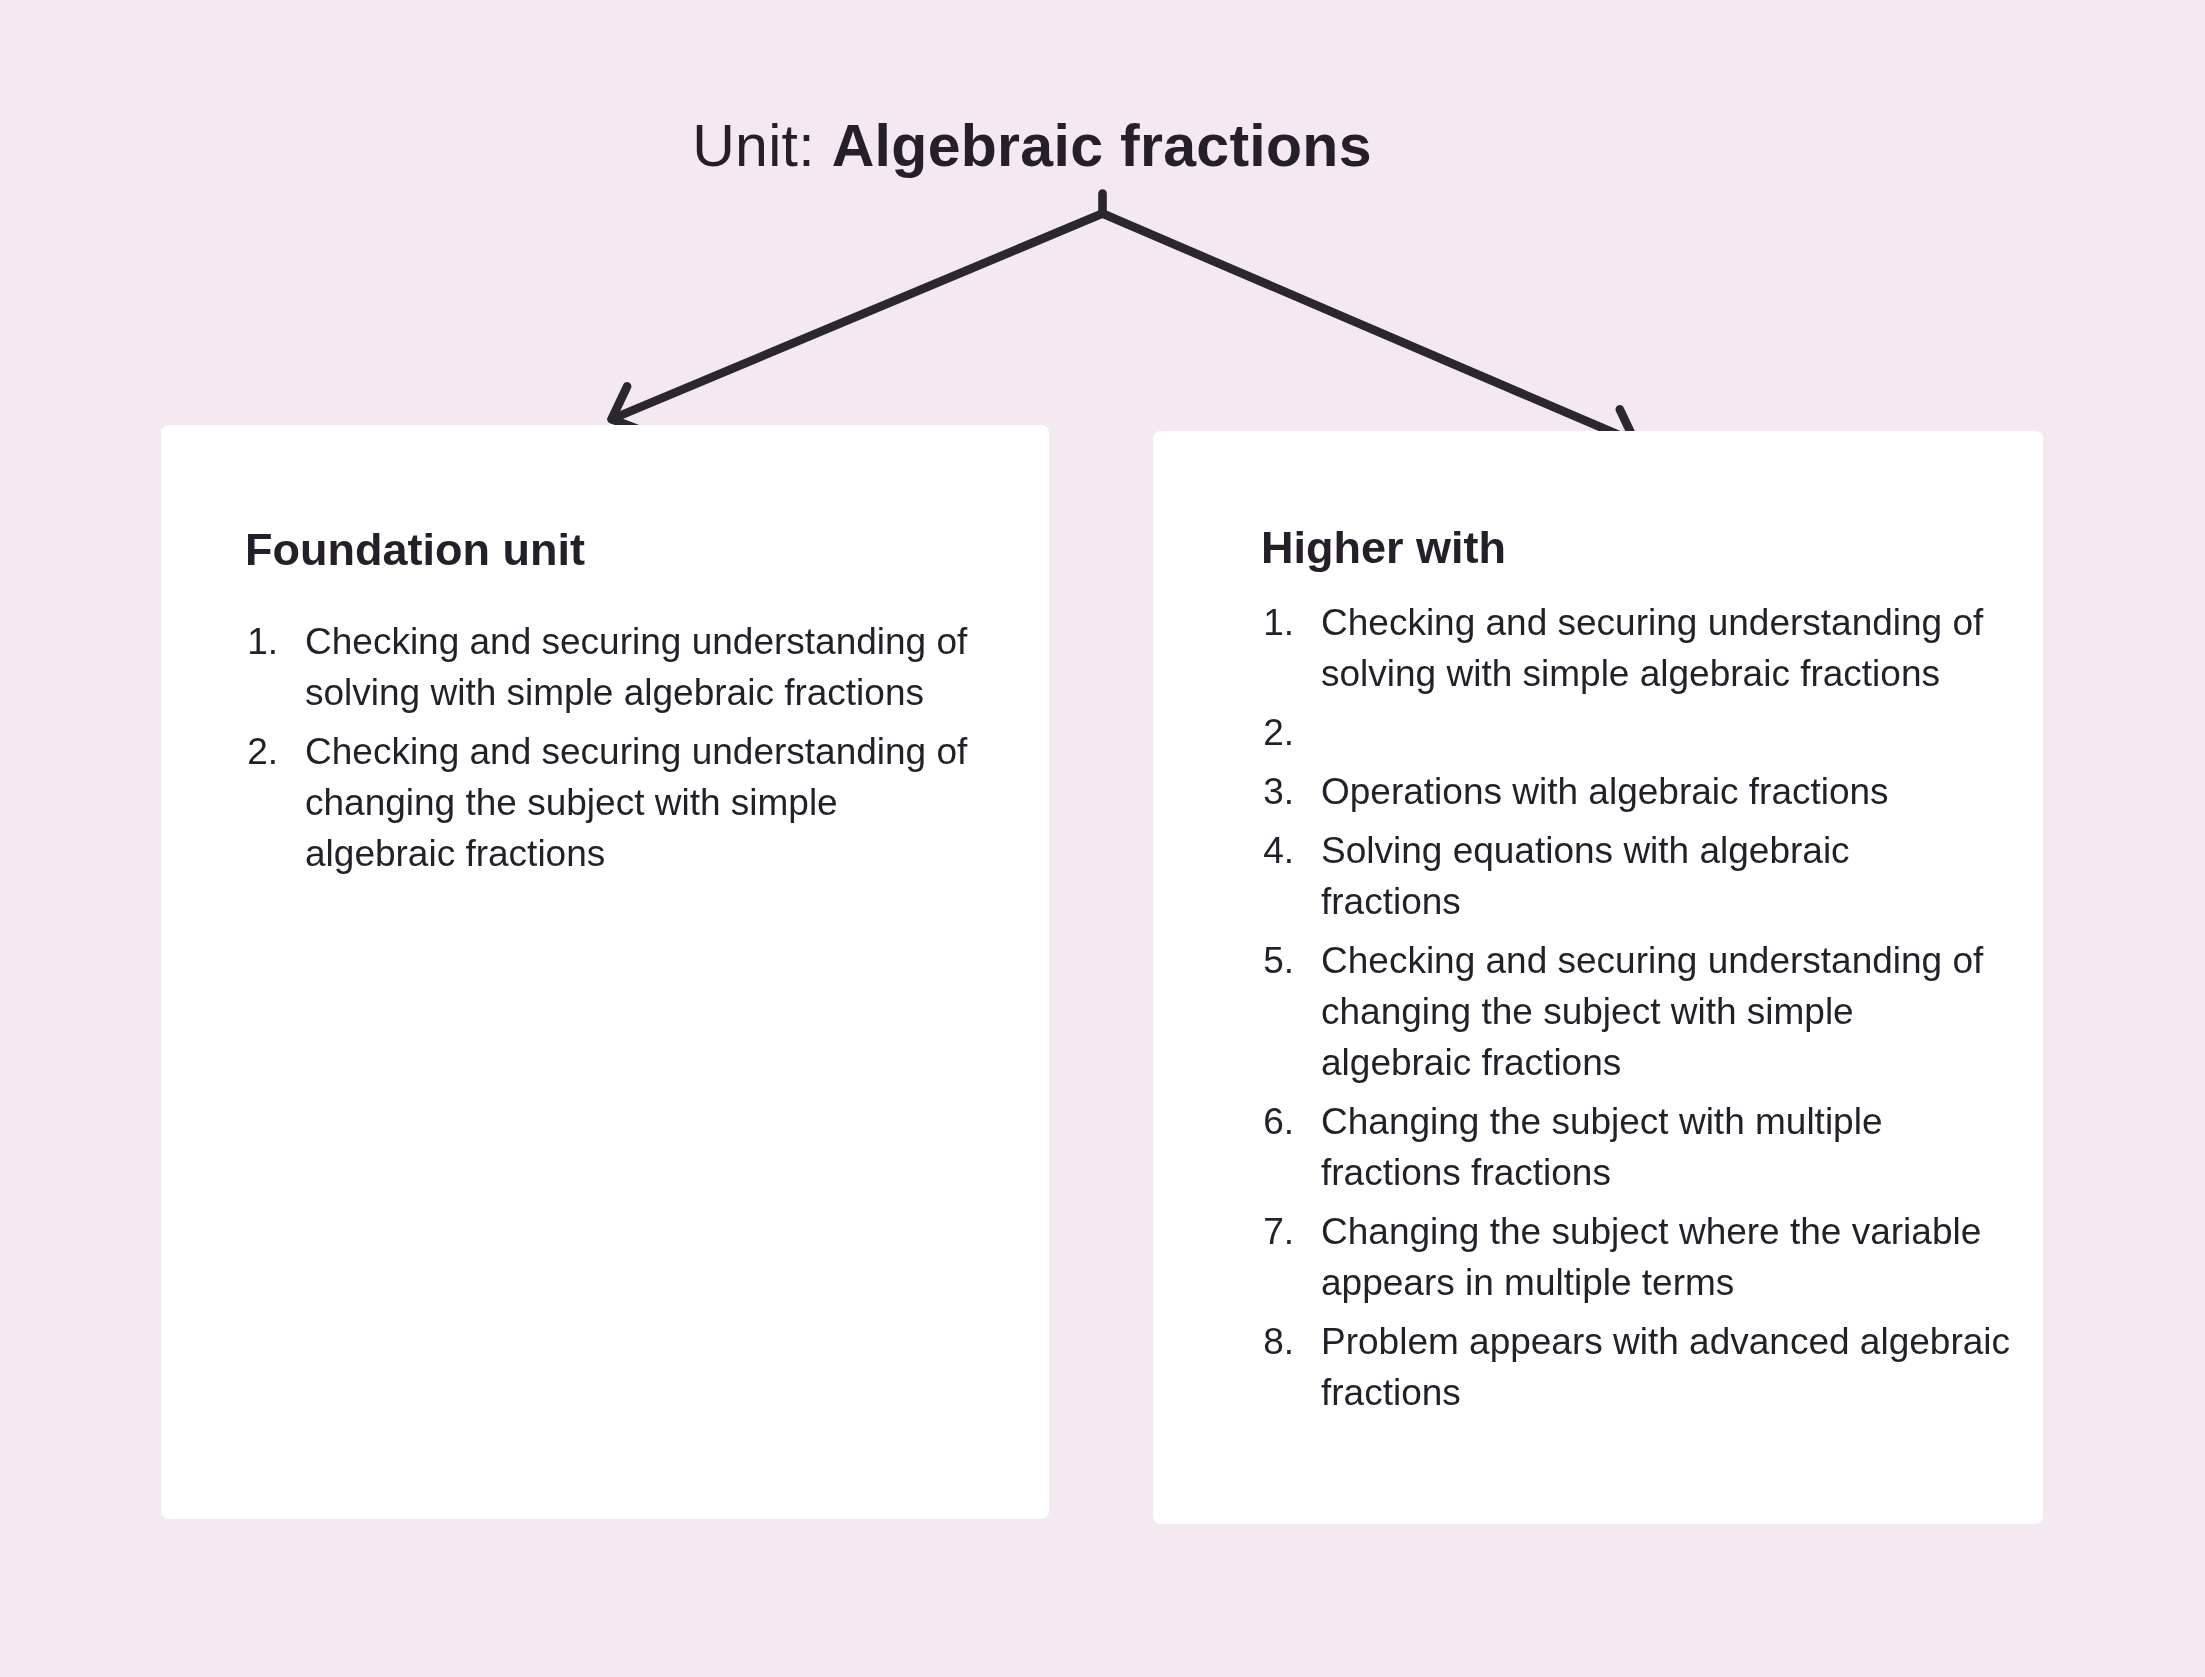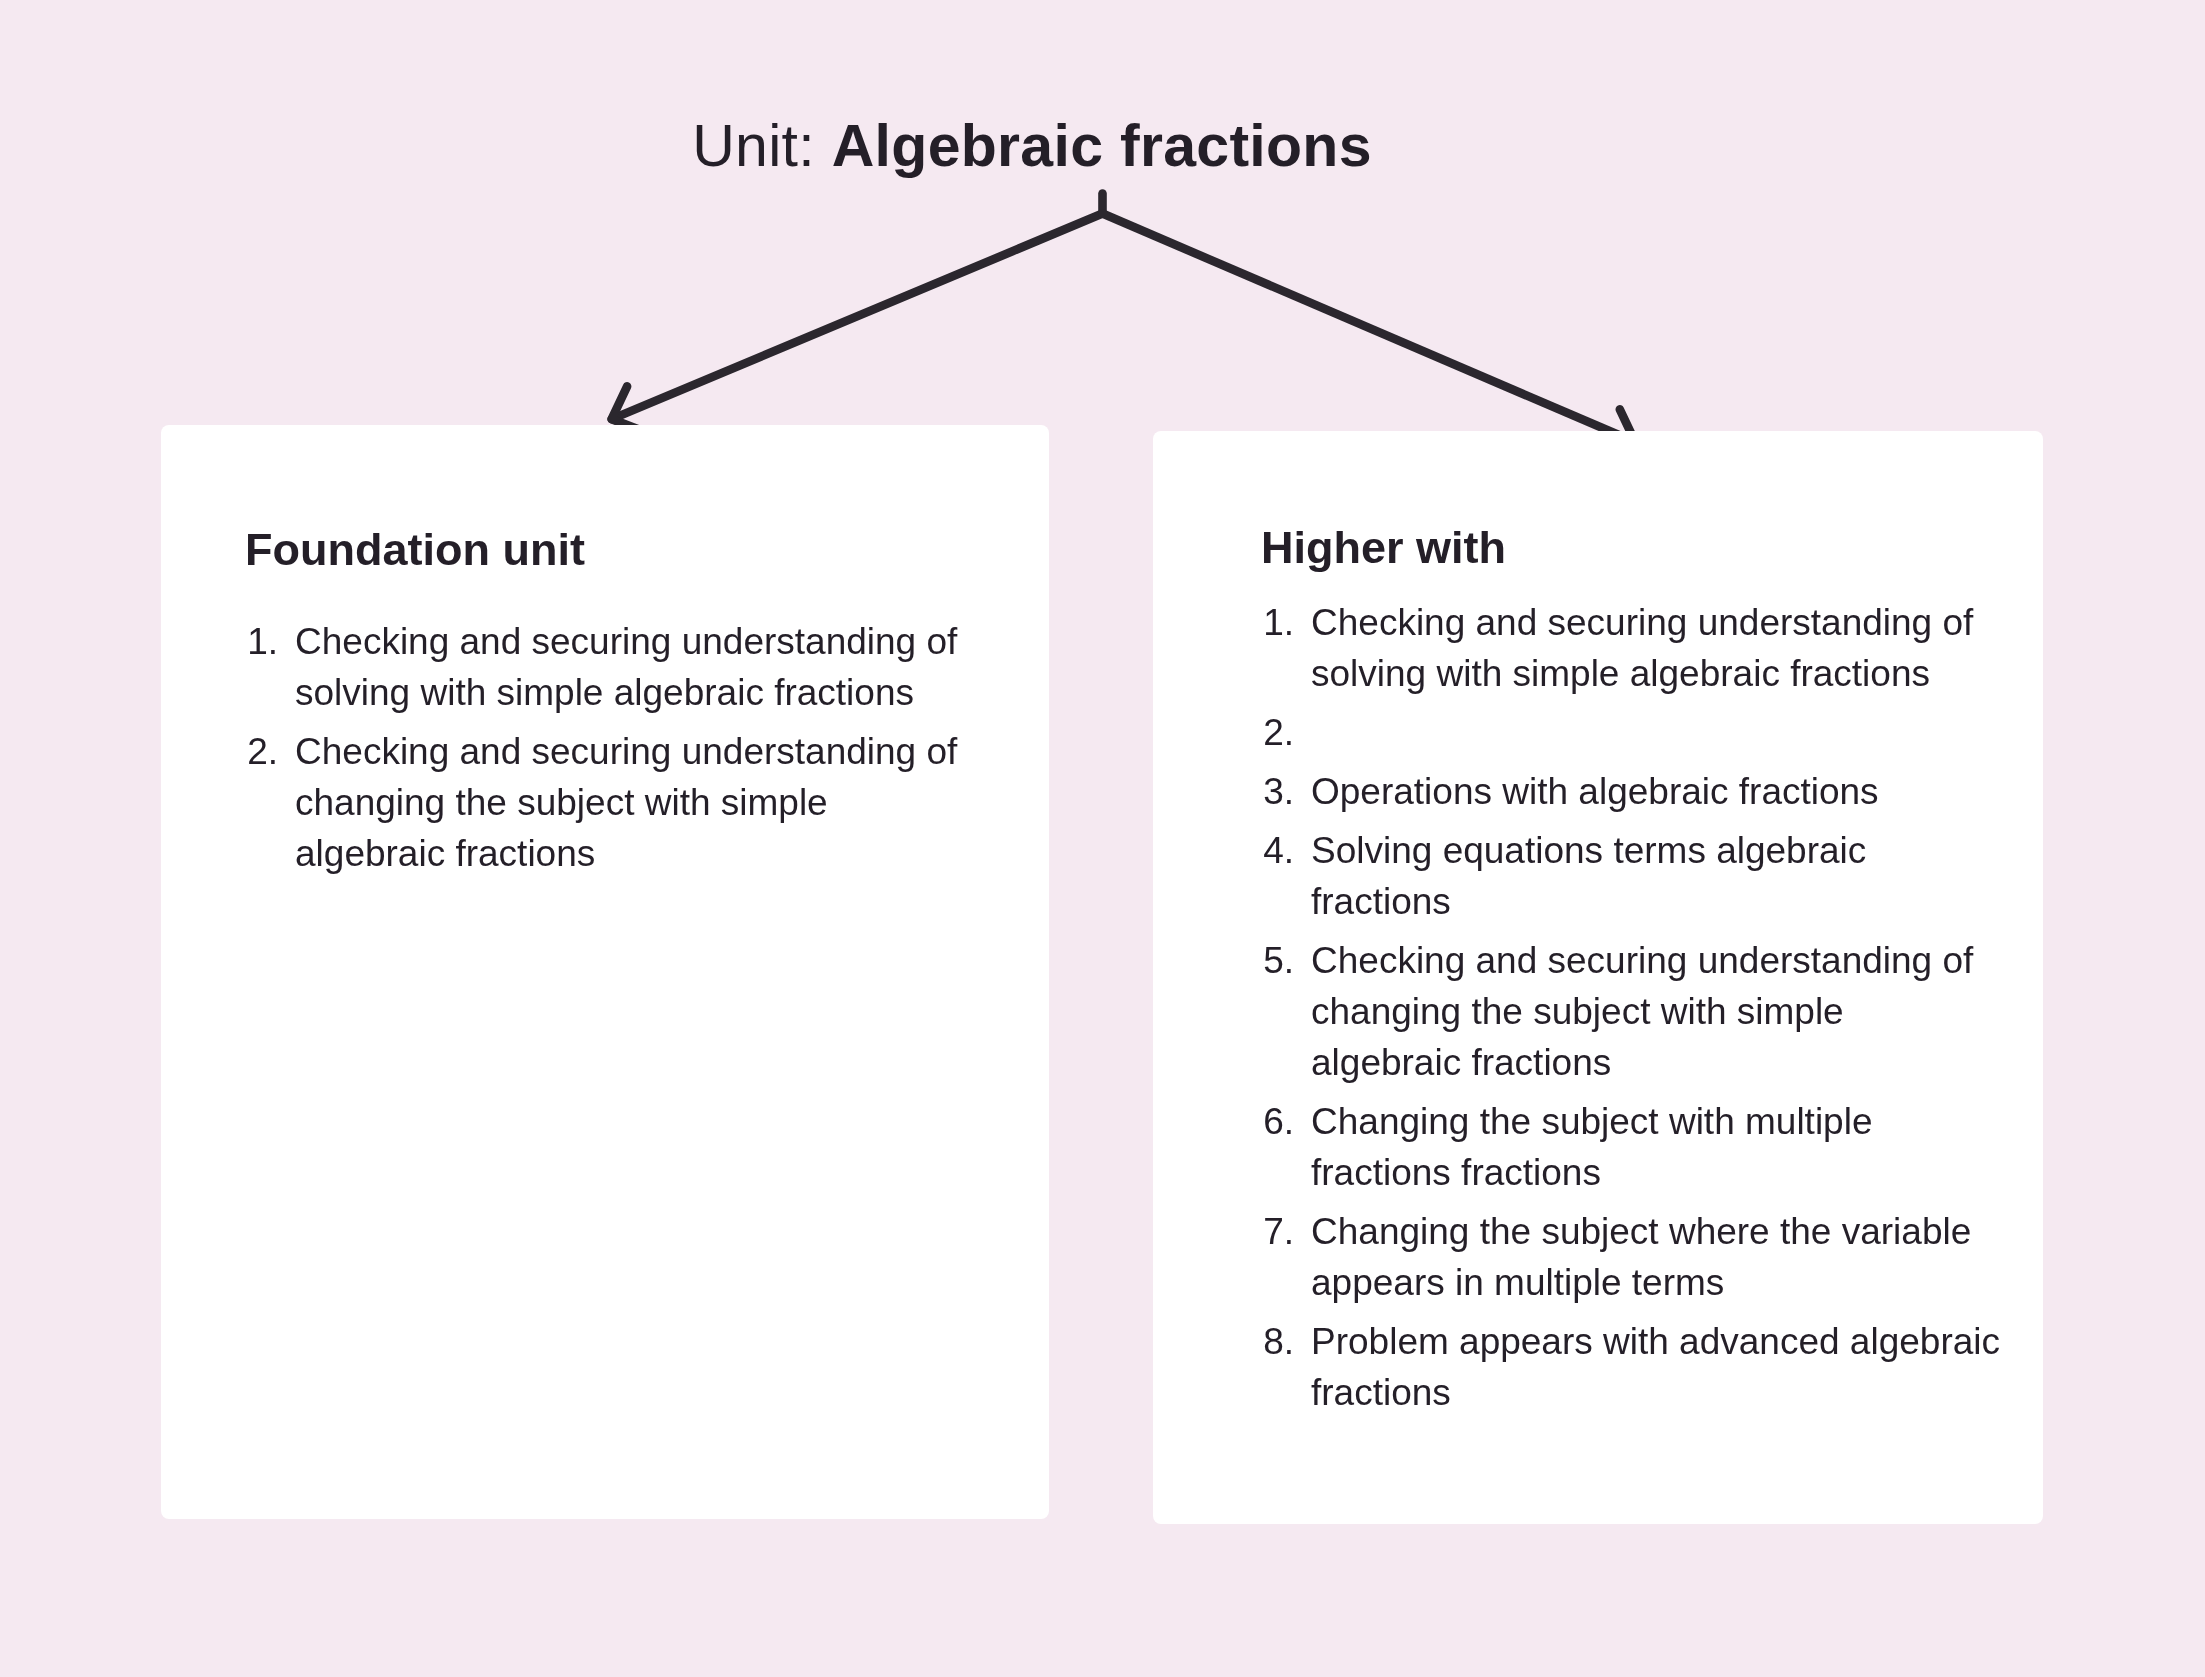--- a/index.html
+++ b/index.html
@@ -71,21 +71,21 @@
     display: flex;
     align-items: flex-start;
     margin-bottom: 8px;
   }
   .item-number {
     flex: 0 0 33px;
     text-align: right;
     white-space: pre;
   }
   .item-text {
-    margin-left: 17px;
+    margin-left: 27px;
     white-space: pre;
   }
 </style>
 </head>
 <body>
 
 <div class="page-title"><span class="title-prefix">Unit: </span><span class="title-name">Algebraic fractions</span></div>
 
 <svg class="branch-arrows" viewBox="0 0 3840 2921" xmlns="http://www.w3.org/2000/svg">
   <g fill="none" stroke="#2b272e" stroke-width="15" stroke-linecap="round" stroke-linejoin="round">
@@ -124,21 +124,21 @@
     </div>
     <div class="list-item">
       <span class="item-number">2.</span>
     </div>
     <div class="list-item">
       <span class="item-number">3.</span>
       <span class="item-text">Operations with algebraic fractions</span>
     </div>
     <div class="list-item">
       <span class="item-number">4.</span>
-      <span class="item-text">Solving equations terms algebraic
+      <span class="item-text">Solving equations with algebraic
 fractions</span>
     </div>
     <div class="list-item">
       <span class="item-number">5.</span>
       <span class="item-text">Checking and securing understanding of
 changing the subject with simple
 algebraic fractions</span>
     </div>
     <div class="list-item">
       <span class="item-number">6.</span>

